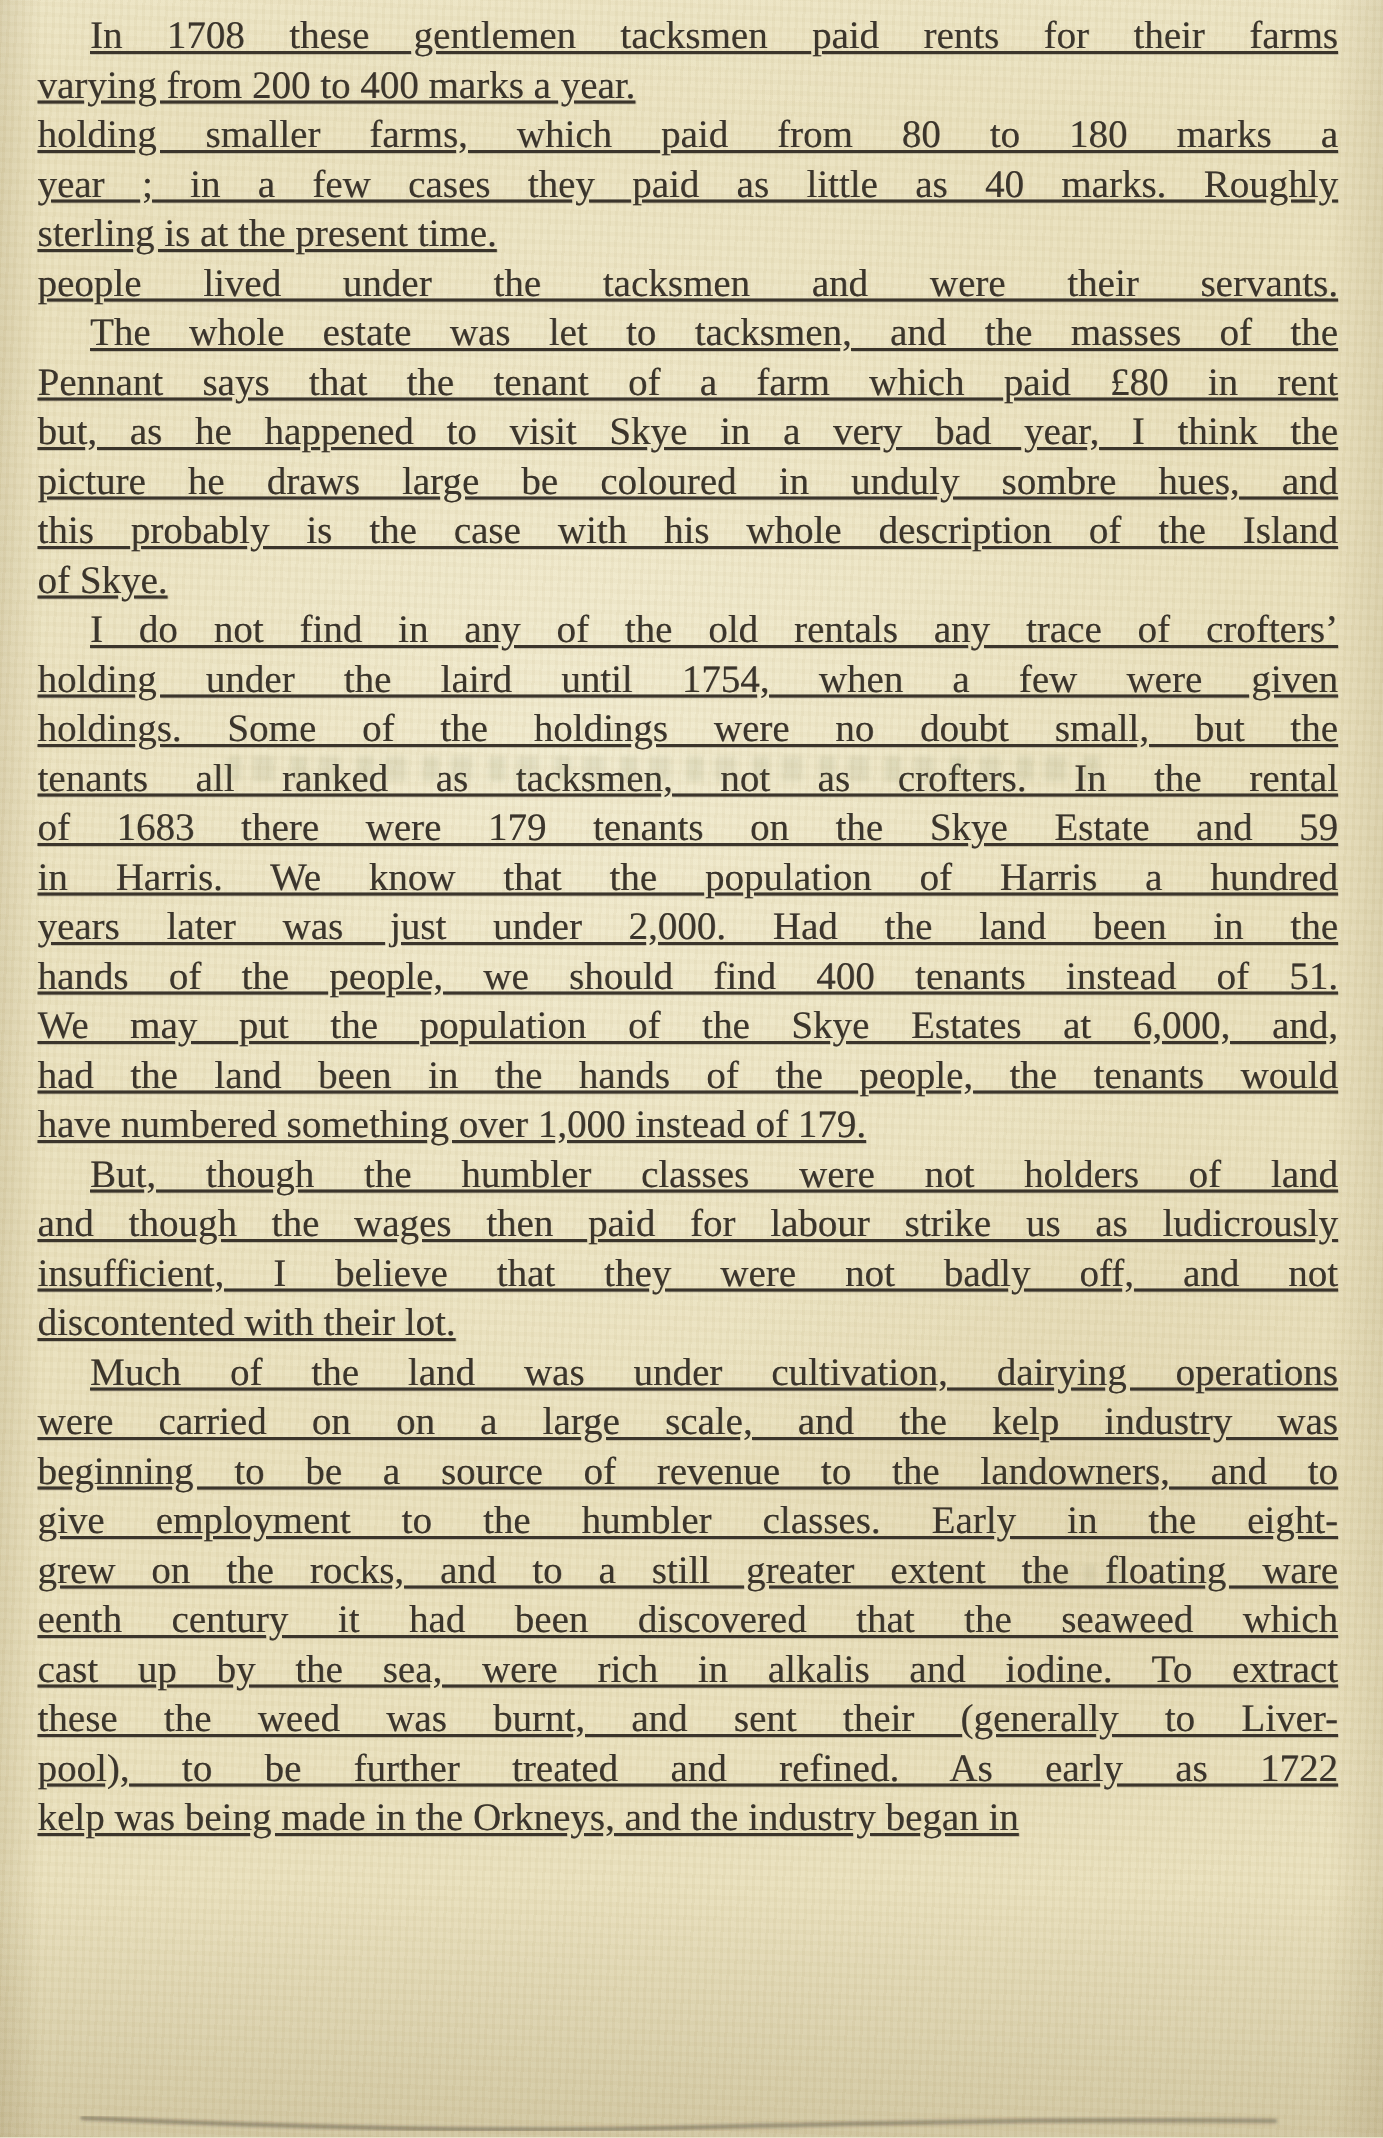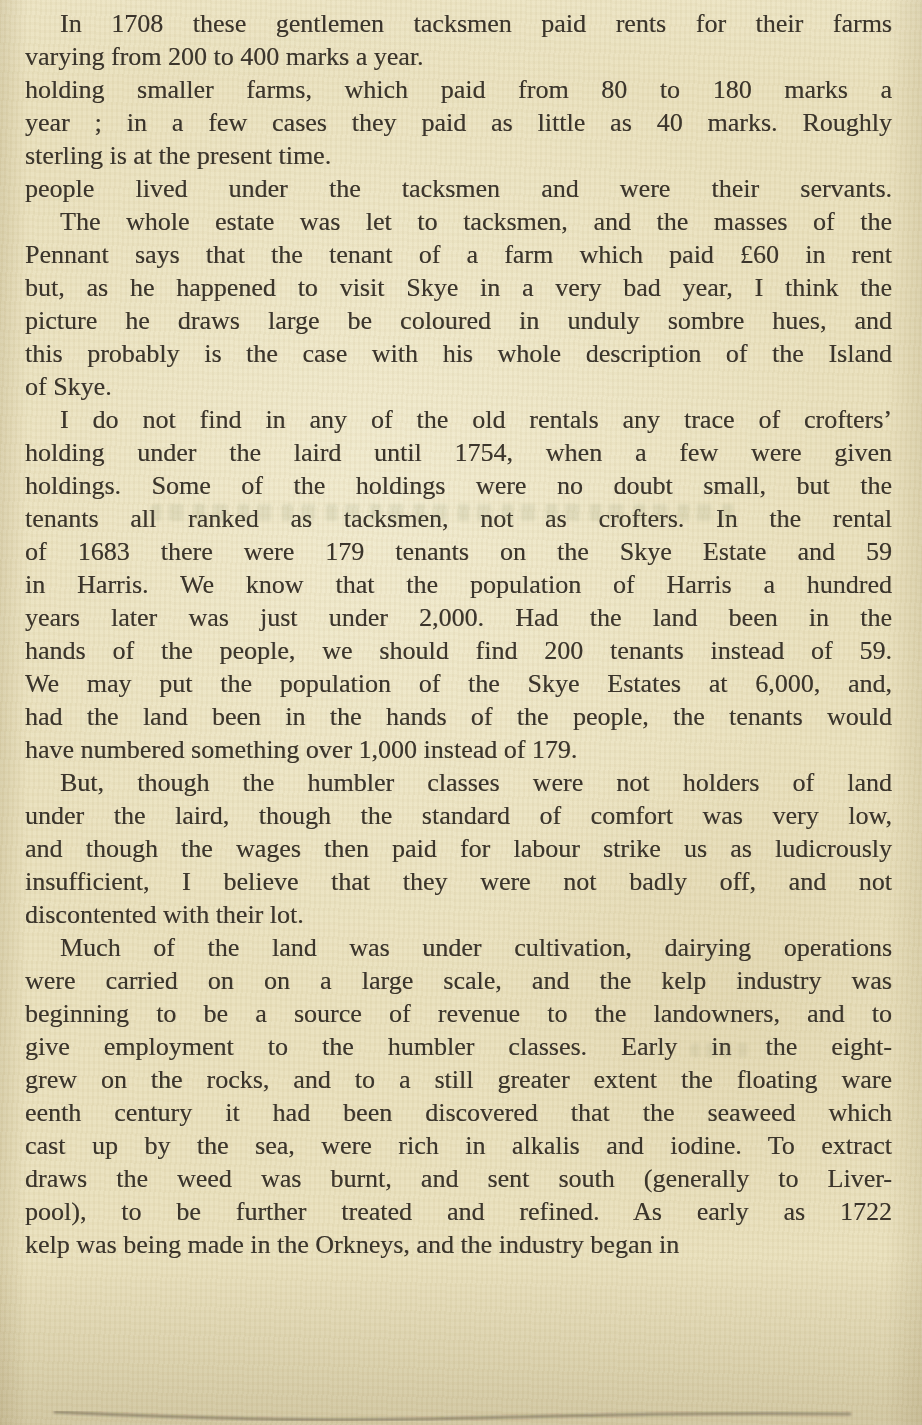--- a/index.html
+++ b/index.html
@@ -35,21 +35,21 @@
   .text-block {
     position: absolute;
     left: 25px;
     right: 30px;
     top: 7px;
     color: #3b352c;
     font-size: 26px;
     line-height: 33px;
     text-shadow: 0.3px 0.3px 0.3px rgba(45,38,28,0.45);
   }
-  .para { margin: 0; padding: 0; }
+  .para { margin: 0; padding: 0; text-decoration: underline; }
   .line {
     text-align: justify;
     text-align-last: justify;
     white-space: normal;
     height: 33px;
     overflow: visible;
   }
   .line.first { padding-left: 35px; }
   .line.last  { text-align-last: left; }
   
@@ -106,55 +106,54 @@
         <div class="line last">varying from 200 to 400 marks a year.</div>
       </div>
       <div class="para">
         <div class="line">holding smaller farms, which paid from 80 to 180 marks a</div>
         <div class="line">year ; in a few cases they paid as little as 40 marks. Roughly</div>
         <div class="line last">sterling is at the present time.</div>
       </div>
       <div class="para">
         <div class="line">people lived under the tacksmen and were their servants.</div>
         <div class="line first">The whole estate was let to tacksmen, and the masses of the</div>
-        <div class="line">Pennant says that the tenant of a farm which paid £60 in rent</div>
+        <div class="line">Pennant says that the tenant of a farm which paid £80 in rent</div>
         <div class="line">but, as he happened to visit Skye in a very bad year, I think the</div>
         <div class="line">picture he draws large be coloured in unduly sombre hues, and</div>
         <div class="line">this probably is the case with his whole description of the Island</div>
         <div class="line last">of Skye.</div>
       </div>
       <div class="para">
         <div class="line first">I do not find in any of the old rentals any trace of crofters’</div>
         <div class="line">holding under the laird until 1754, when a few were given</div>
         <div class="line">holdings. Some of the holdings were no doubt small, but the</div>
         <div class="line">tenants all ranked as tacksmen, not as crofters. In the rental</div>
         <div class="line">of 1683 there were 179 tenants on the Skye Estate and 59</div>
         <div class="line">in Harris. We know that the population of Harris a hundred</div>
         <div class="line">years later was just under 2,000. Had the land been in the</div>
-        <div class="line">hands of the people, we should find 200 tenants instead of 59.</div>
+        <div class="line">hands of the people, we should find 400 tenants instead of 51.</div>
         <div class="line">We may put the population of the Skye Estates at 6,000, and,</div>
         <div class="line">had the land been in the hands of the people, the tenants would</div>
         <div class="line last">have numbered something over 1,000 instead of 179.</div>
       </div>
       <div class="para">
         <div class="line first">But, though the humbler classes were not holders of land</div>
-        <div class="line">under the laird, though the standard of comfort was very low,</div>
         <div class="line">and though the wages then paid for labour strike us as ludicrously</div>
         <div class="line">insufficient, I believe that they were not badly off, and not</div>
         <div class="line last">discontented with their lot.</div>
       </div>
       <div class="para">
         <div class="line first">Much of the land was under cultivation, dairying operations</div>
         <div class="line">were carried on on a large scale, and the kelp industry was</div>
         <div class="line">beginning to be a source of revenue to the landowners, and to</div>
         <div class="line">give employment to the humbler classes. Early in the eight-</div>
         <div class="line">grew on the rocks, and to a still greater extent the floating ware</div>
         <div class="line">eenth century it had been discovered that the seaweed which</div>
         <div class="line">cast up by the sea, were rich in alkalis and iodine. To extract</div>
-        <div class="line">draws the weed was burnt, and sent south (generally to Liver-</div>
+        <div class="line">these the weed was burnt, and sent their (generally to Liver-</div>
         <div class="line">pool), to be further treated and refined. As early as 1722</div>
         <div class="line last">kelp was being made in the Orkneys, and the industry began in</div>
       </div>
     </div>
 
   <div class="bleed-strip"></div>
   <div class="bleed-strip2"></div>
 
   <div class="bottom-artifact">
     <svg width="922" height="25" viewBox="0 0 922 25">

